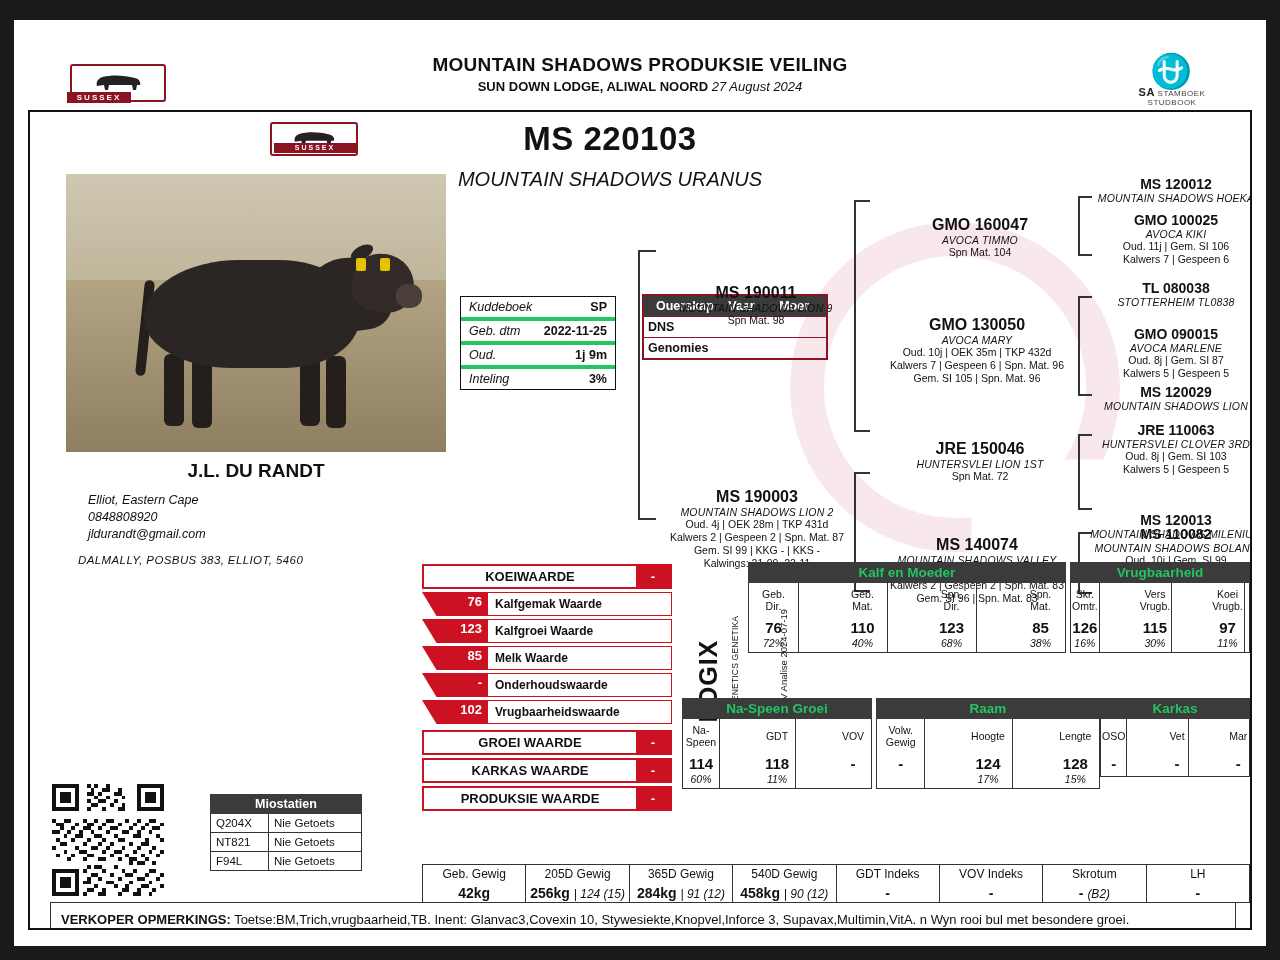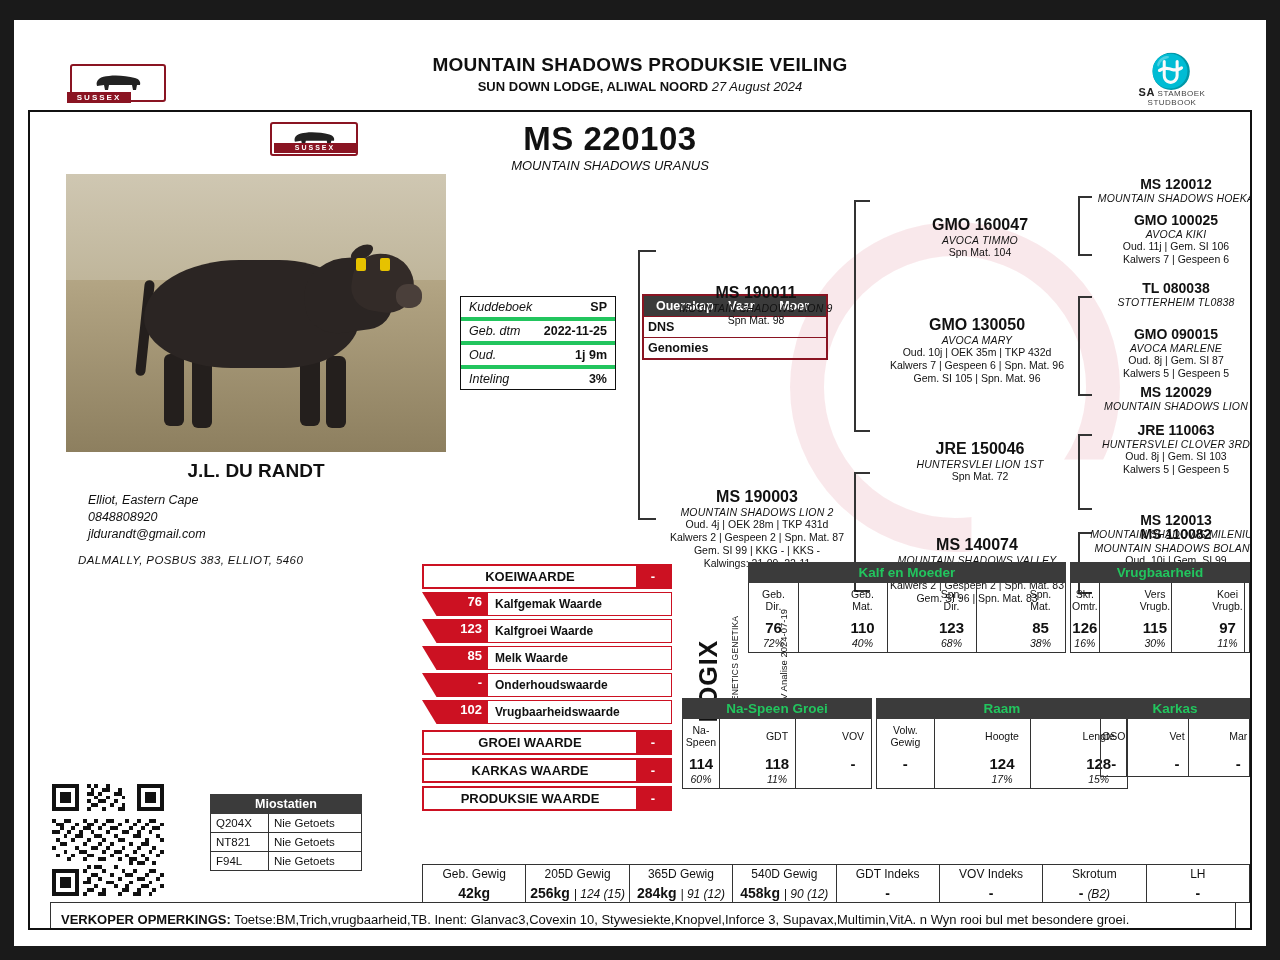--- a/index.html
+++ b/index.html
@@ -77,21 +77,21 @@
   }
   .lot-sussex .band2 {
     position:absolute; bottom:1px; left:2px; width:82px; height:10px;
     background:#8a1422; color:#fff; font-size:7px; font-weight:bold;
     letter-spacing:2px; text-align:center; line-height:10px;
   }
   .animal-name {
     position:absolute; left:360px; top:8px; width:440px; text-align:center;
   }
   .animal-name .tag { font-size:33px; font-weight:bold; letter-spacing:.5px;}
-  .animal-name .full { font-size:13px; font-style:italic; margin-top:0;}
+  .animal-name .full { font-size:20px; font-style:italic; margin-top:10px;}
 
   
   .photo {
     position:absolute; left:36px; top:62px; width:380px; height:278px;
     background:linear-gradient(#b9b09a 0%, #c9bfa4 42%, #b1a384 62%, #9e906f 100%);
     overflow:hidden;
   }
   .photo .sky { position:absolute; left:0; top:0; right:0; height:40%;
     background:linear-gradient(#cfc7b2,#bfb59a); }
   .photo .grass { position:absolute; left:0; bottom:0; right:0; height:62%;
@@ -575,21 +575,21 @@
           <div class="cp">11%</div>
         </div>
         <div class="t-col">
           <div class="ch" style="white-space:pre-line">VOV</div>
           <div class="cv">-</div>
           <div class="cp"></div>
         </div>
       </div>
     </div>
 
-    <div class="tblwrap" style="left:846px; top:586px; width:252px;">
+    <div class="tblwrap" style="left:846px; top:586px; width:224px;">
       <div class="t-hdr">Raam</div>
       <div class="t-grid">
         <div class="t-col">
           <div class="ch" style="white-space:pre-line">Volw.
 Gewig</div>
           <div class="cv">-</div>
           <div class="cp"></div>
         </div>
         <div class="t-col">
           <div class="ch" style="white-space:pre-line">Hoogte</div>

